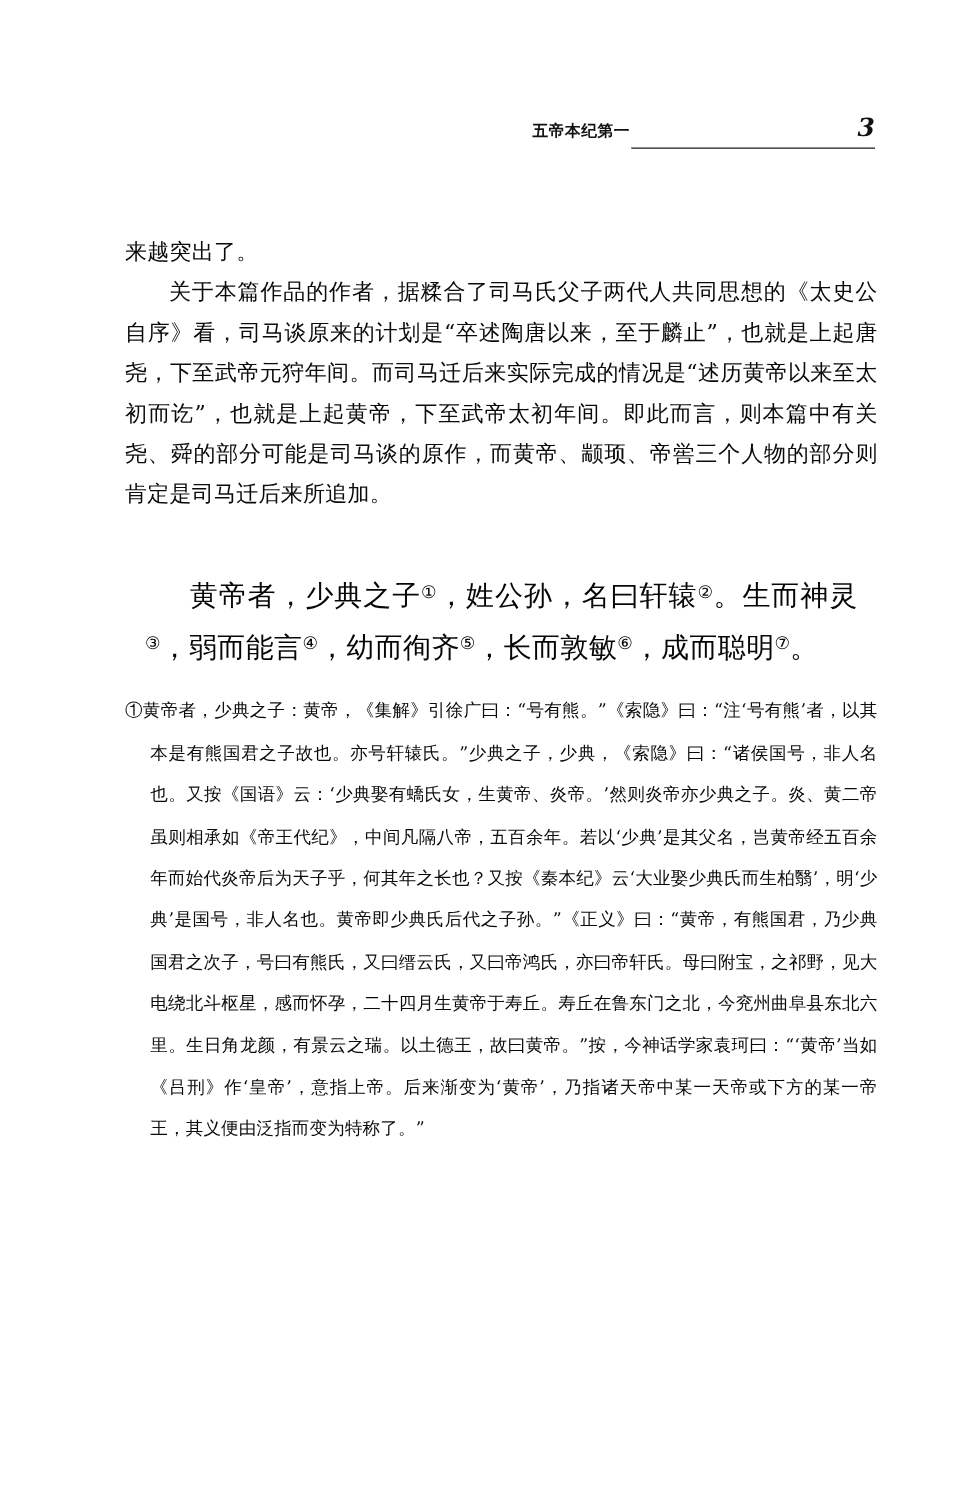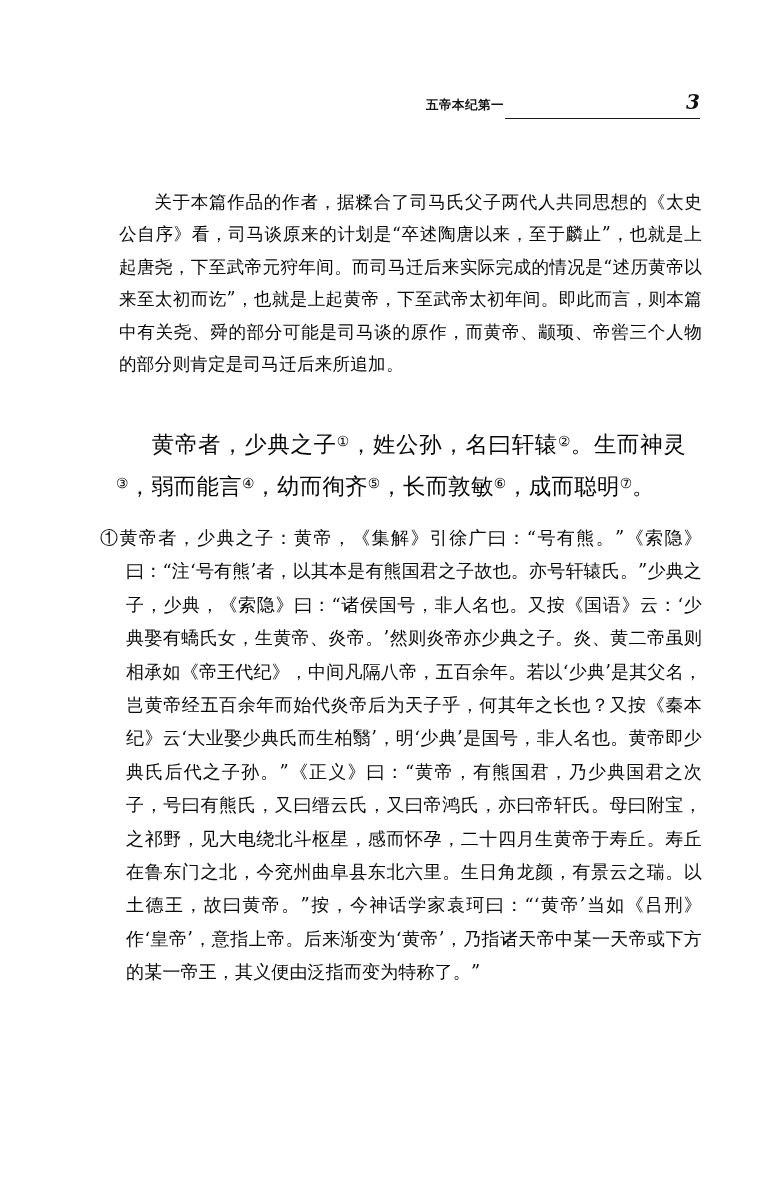--- a/index.html
+++ b/index.html
@@ -79,21 +79,21 @@
   .prose {
     font-family: "DejaVu Serif", serif;
     font-size: 17.6px;
     line-height: 32.4px;
     color: #0a0a0a;
     text-align: justify;
     text-justify: inter-character;
     letter-spacing: 0.2px;
   }
   .prose p { margin: 0; }
-  .prose p.indent { text-indent: 2em; margin-left: 19px; }
+  .prose p.indent { text-indent: 2em; }
 
   
   .classic {
     margin-top: 42px;
     font-family: "DejaVu Serif", serif;
     font-size: 22.4px;
     line-height: 38px;
     letter-spacing: 0.3px;
     color: #060606;
     text-align: justify;
@@ -117,21 +117,21 @@
     letter-spacing: 0.5px;
     color: #000000;
   }
 
   
   .notes {
     margin-top: 9px;
   }
   .note-item {
     font-family: "DejaVu Serif", serif;
-    font-size: 18px;
+    font-size: 14px;
     line-height: 33.4px;
     color: #0a0a0a;
     text-align: justify;
     text-justify: inter-character;
     padding-left: 1.45em;
     text-indent: -1.45em;
     letter-spacing: 0.15px;
   }
 
   
@@ -152,20 +152,21 @@
     <div class="runhead-inner">
       <div class="runhead-title">五帝本纪第一</div>
       <div class="runhead-folio">3</div>
       <div class="runhead-rule"></div>
     </div>
   </div>
 
   <div class="frame">
 
     <div class="prose">
+      <p>来越突出了。</p>
       <p class="indent">关于本篇作品的作者，据糅合了司马氏父子两代人共同思想的《太史公自序》看，司马谈原来的计划是“卒述陶唐以来，至于麟止”，也就是上起唐尧，下至武帝元狩年间。而司马迁后来实际完成的情况是“述历黄帝以来至太初而讫”，也就是上起黄帝，下至武帝太初年间。即此而言，则本篇中有关尧、舜的部分可能是司马谈的原作，而黄帝、颛顼、帝喾三个人物的部分则肯定是司马迁后来所追加。</p>
     </div>
 
     <div class="classic">
       <p>黄帝者，少典之子<sup>①</sup>，姓公孙，名曰轩辕<sup>②</sup>。生而神灵<sup>③</sup>，弱而能言<sup>④</sup>，幼而徇齐<sup>⑤</sup>，长而敦敏<sup>⑥</sup>，成而聪明<sup>⑦</sup>。</p>
     </div>
 
 
     <div class="notes">
       <div class="note-item note-body">①黄帝者，少典之子：黄帝，《集解》引徐广曰：“号有熊。”《索隐》曰：“注‘号有熊’者，以其本是有熊国君之子故也。亦号轩辕氏。”少典之子，少典，《索隐》曰：“诸侯国号，非人名也。又按《国语》云：‘少典娶有蟜氏女，生黄帝、炎帝。’然则炎帝亦少典之子。炎、黄二帝虽则相承如《帝王代纪》，中间凡隔八帝，五百余年。若以‘少典’是其父名，岂黄帝经五百余年而始代炎帝后为天子乎，何其年之长也？又按《秦本纪》云‘大业娶少典氏而生柏翳’，明‘少典’是国号，非人名也。黄帝即少典氏后代之子孙。”《正义》曰：“黄帝，有熊国君，乃少典国君之次子，号曰有熊氏，又曰缙云氏，又曰帝鸿氏，亦曰帝轩氏。母曰附宝，之祁野，见大电绕北斗枢星，感而怀孕，二十四月生黄帝于寿丘。寿丘在鲁东门之北，今兖州曲阜县东北六里。生日角龙颜，有景云之瑞。以土德王，故曰黄帝。”按，今神话学家袁珂曰：“‘黄帝’当如《吕刑》作‘皇帝’，意指上帝。后来渐变为‘黄帝’，乃指诸天帝中某一天帝或下方的某一帝王，其义便由泛指而变为特称了。”</div>

